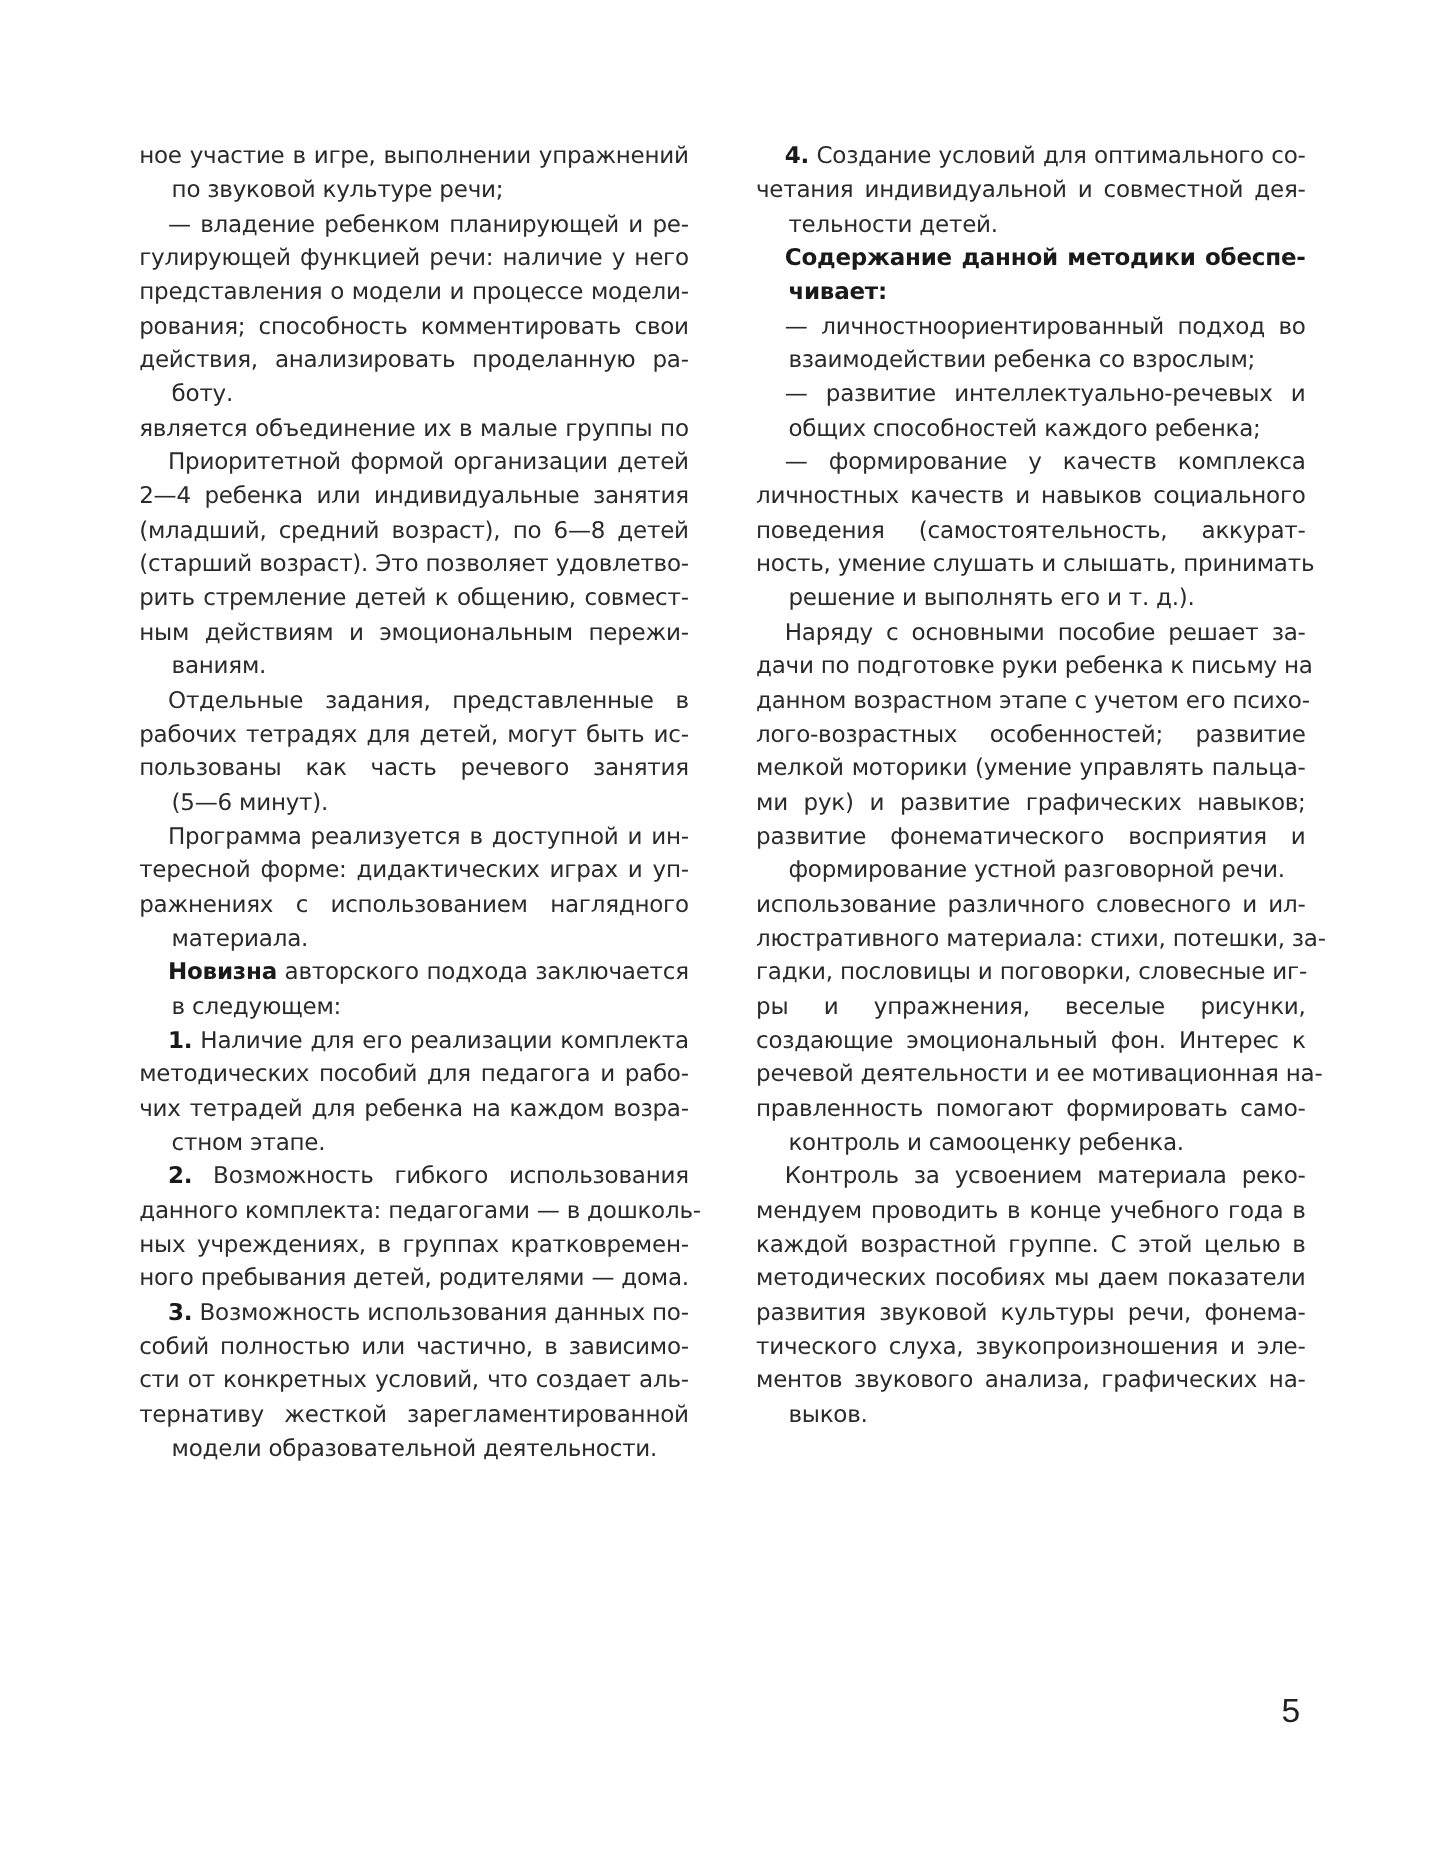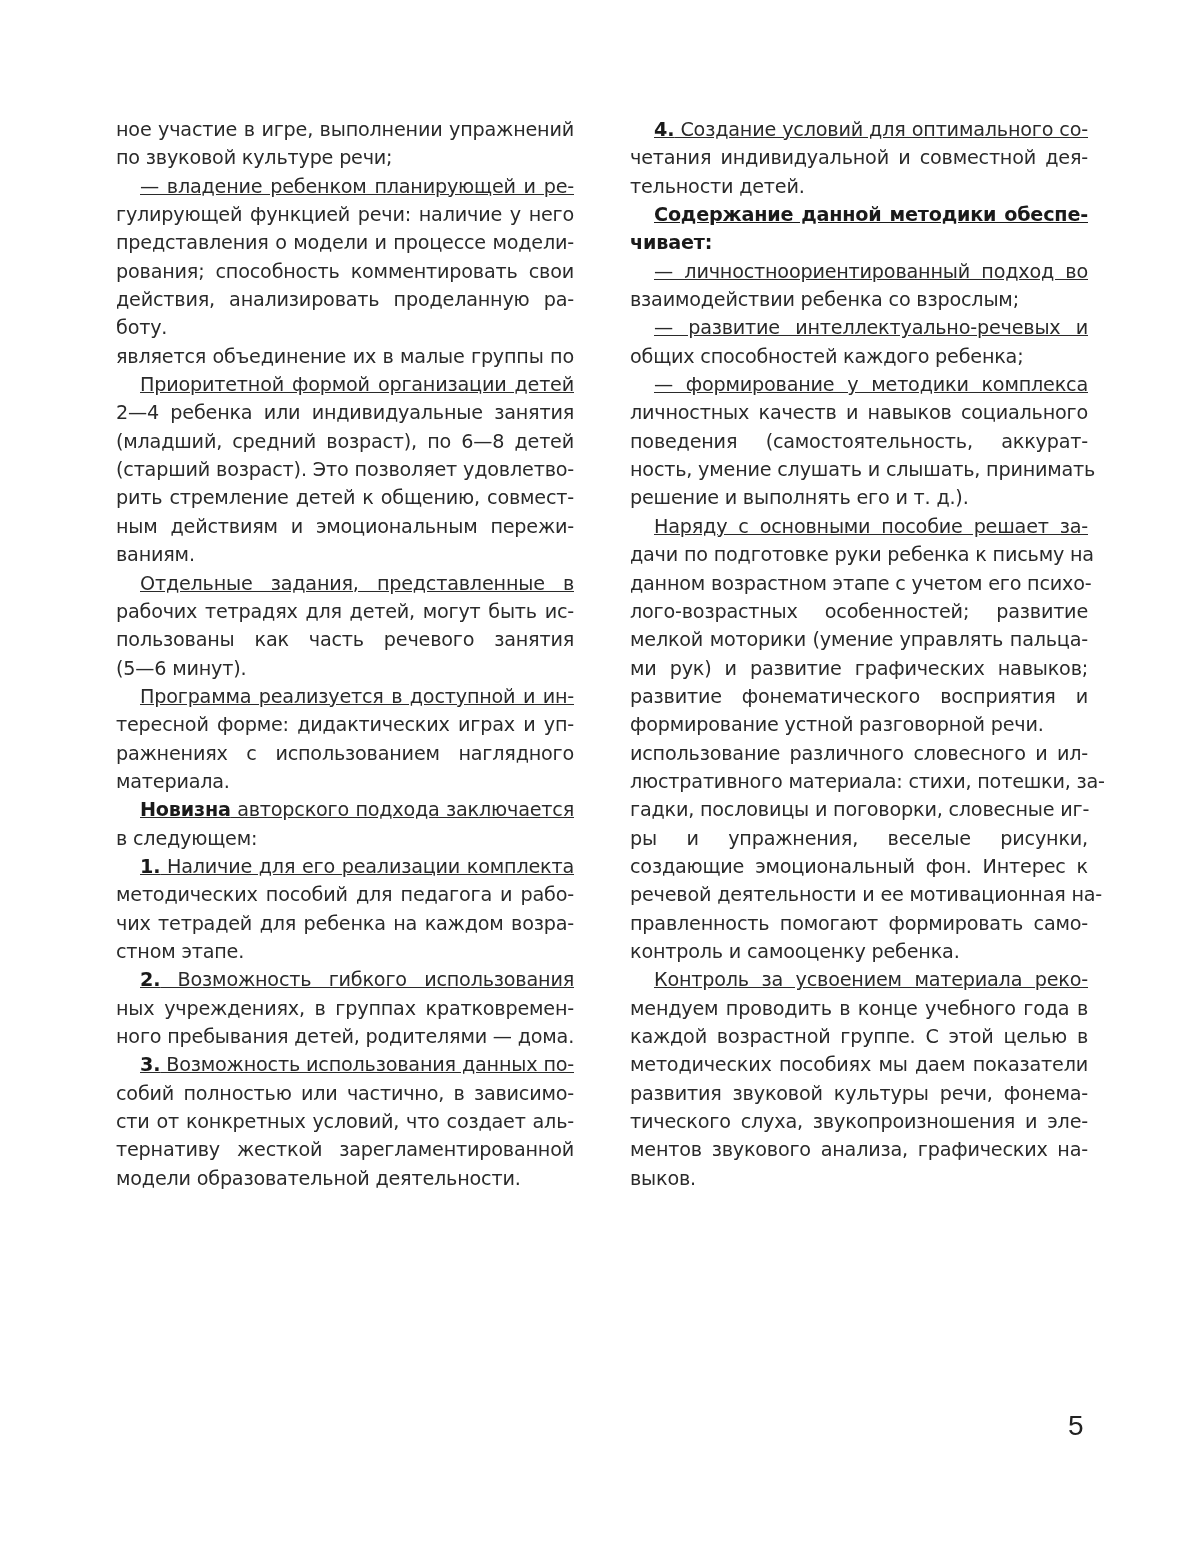--- a/index.html
+++ b/index.html
@@ -3,22 +3,22 @@
 <meta charset="utf-8">
 <style>
   html, body { margin: 0; padding: 0; background: #ffffff; }
   body { width: 1200px; height: 1543px; position: relative; overflow: hidden;
          font-family: "DejaVu Sans", sans-serif; color: #2a2a2a; }
   .col { position: absolute; top: 116px; width: 458px; }
   .col-left { left: 116px; }
   .col-right { left: 630px; }
   .line { height: 28.35px; line-height: 28.35px; font-size: 19.2px; white-space: nowrap;
           text-align: justify; text-align-last: justify; letter-spacing: -0.2px; }
-  .line.last { text-align-last: left; }
-  .line.indent { padding-left: 24px; text-decoration: underline; }
+  .line.last { text-align-last: left; margin-left: 27px; }
+  .line.indent { padding-left: 24px; }
   .b { font-weight: bold; color: #1a1a1a; }
   .page-number { position: absolute; left: 1068px; top: 1410px; font-size: 28px;
                  font-family: "Liberation Sans", sans-serif; color: #222; }
 </style>
 </head>
 <body>
 
 <div>
 
   <div class="col col-left">
@@ -69,20 +69,21 @@
 
     <div>
       <div class="line indent"><span class="b">1.</span><span> Наличие для его реализации комплекта</span></div>
       <div class="line">методических пособий для педагога и рабо-</div>
       <div class="line">чих тетрадей для ребенка на каждом возра-</div>
       <div class="line last">стном этапе.</div>
     </div>
 
     <div>
       <div class="line indent"><span class="b">2.</span><span> Возможность гибкого использования</span></div>
+      <div class="line">данного комплекта: педагогами — в дошколь-</div>
       <div class="line">ных учреждениях, в группах кратковремен-</div>
       <div class="line">ного пребывания детей, родителями — дома.</div>
     </div>
 
     <div>
       <div class="line indent"><span class="b">3.</span><span> Возможность использования данных по-</span></div>
       <div class="line">собий полностью или частично, в зависимо-</div>
       <div class="line">сти от конкретных условий, что создает аль-</div>
       <div class="line">тернативу жесткой зарегламентированной</div>
       <div class="line last">модели образовательной деятельности.</div>
@@ -106,21 +107,21 @@
       <div class="line indent">— личностноориентированный подход во</div>
       <div class="line last">взаимодействии ребенка со взрослым;</div>
     </div>
 
     <div>
       <div class="line indent">— развитие интеллектуально-речевых и</div>
       <div class="line last">общих способностей каждого ребенка;</div>
     </div>
 
     <div>
-      <div class="line indent">— формирование у методики комплекса</div>
+      <div class="line indent">— формирование у качеств комплекса</div>
       <div class="line">личностных качеств и навыков социального</div>
       <div class="line">поведения (самостоятельность, аккурат-</div>
       <div class="line">ность, умение слушать и слышать, принимать</div>
       <div class="line last">решение и выполнять его и т. д.).</div>
     </div>
 
     <div>
       <div class="line indent">Наряду с основными пособие решает за-</div>
       <div class="line">дачи по подготовке руки ребенка к письму на</div>
       <div class="line">данном возрастном этапе с учетом его психо-</div>

